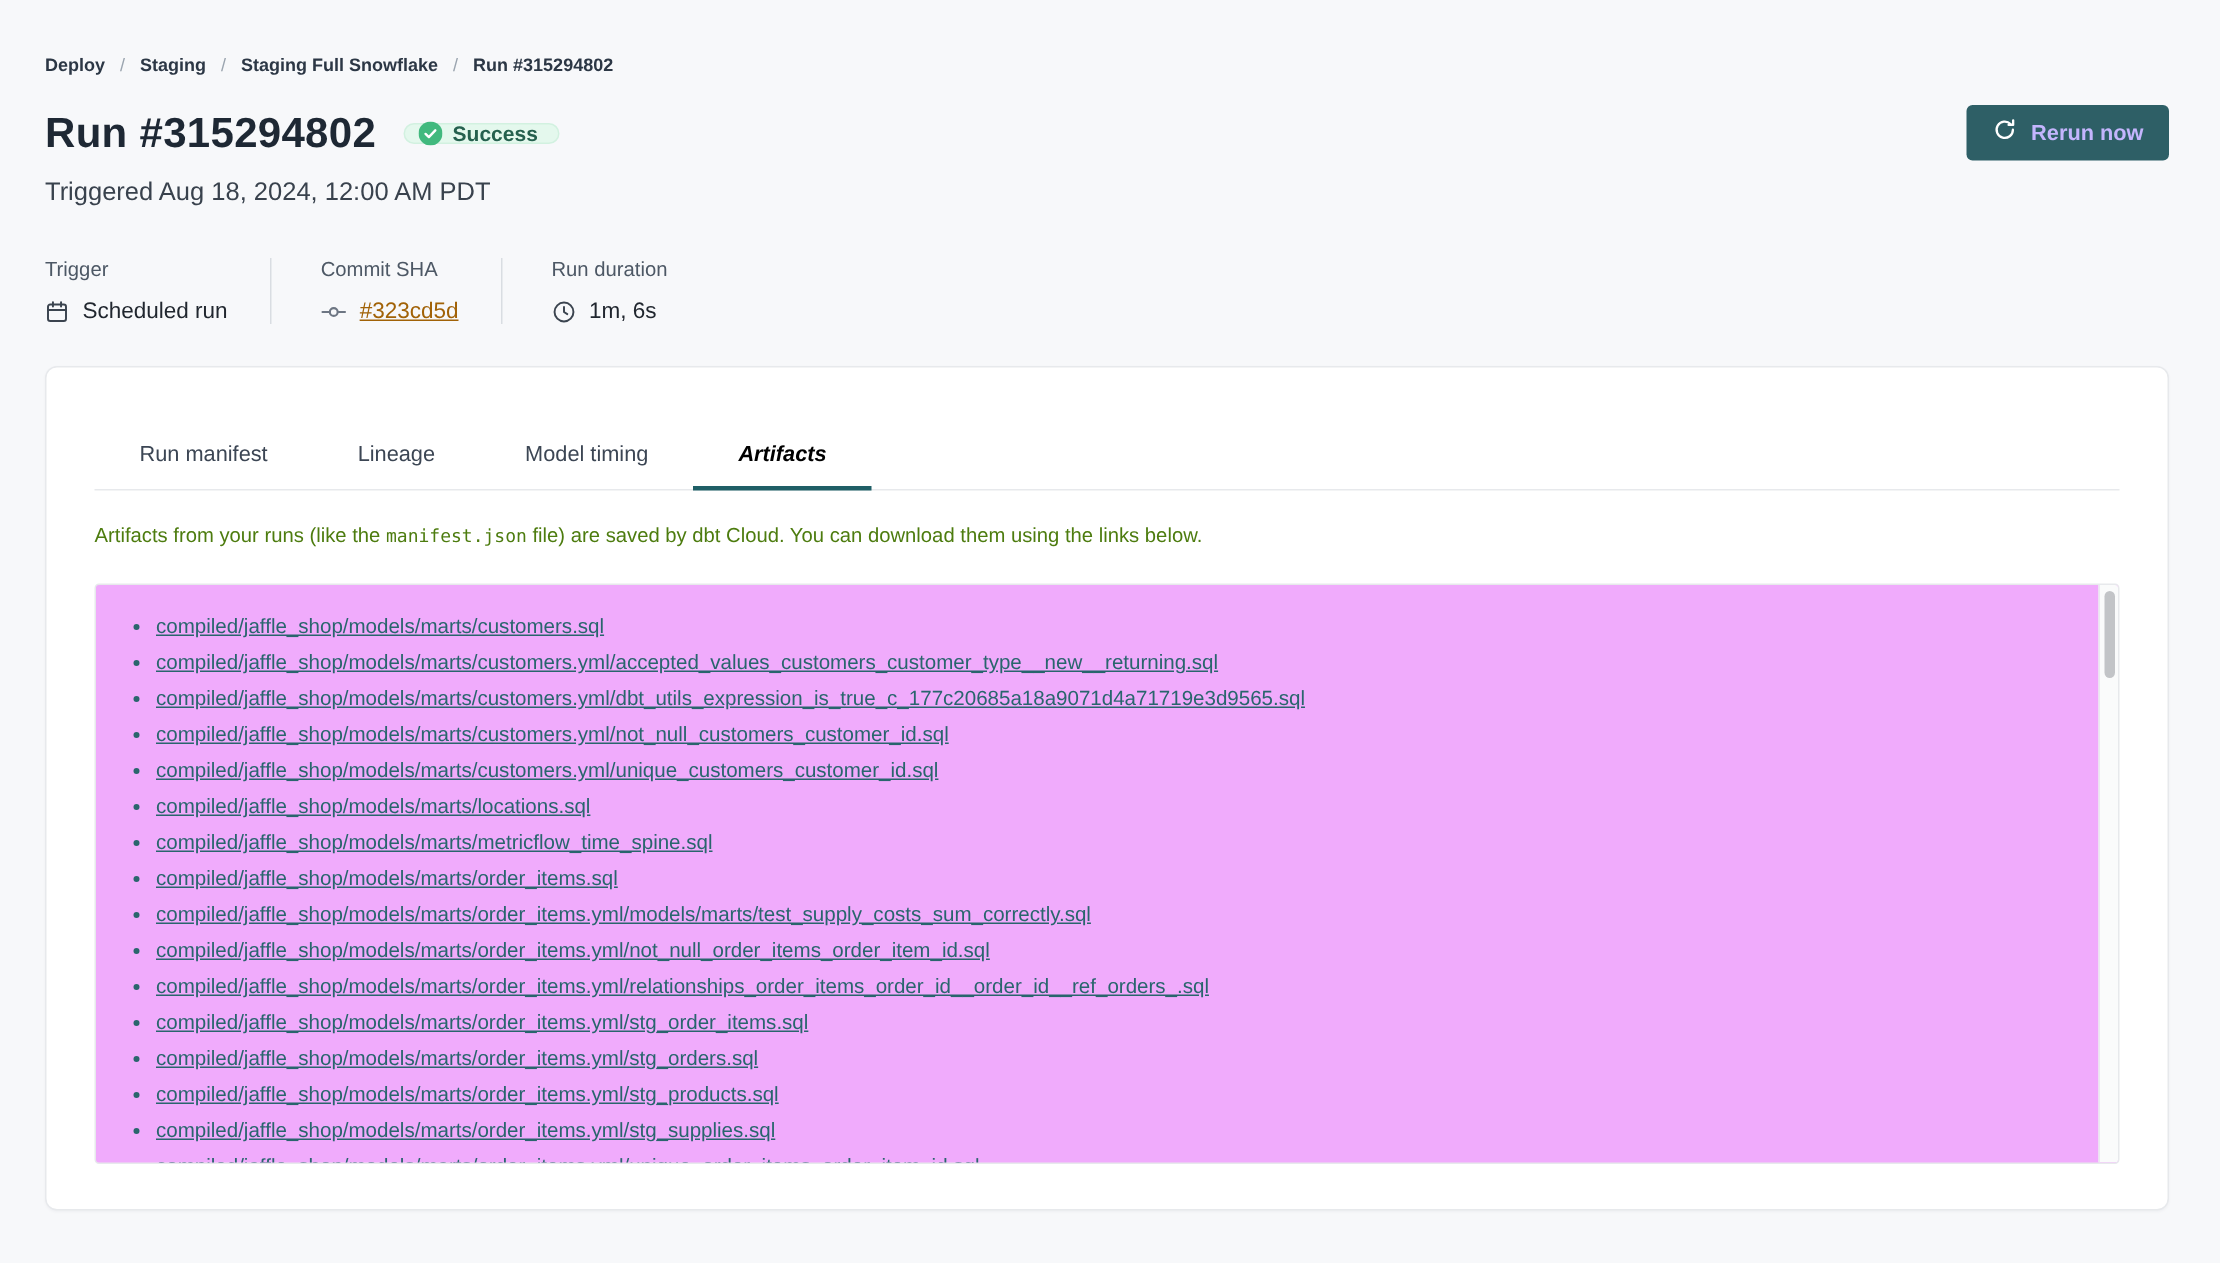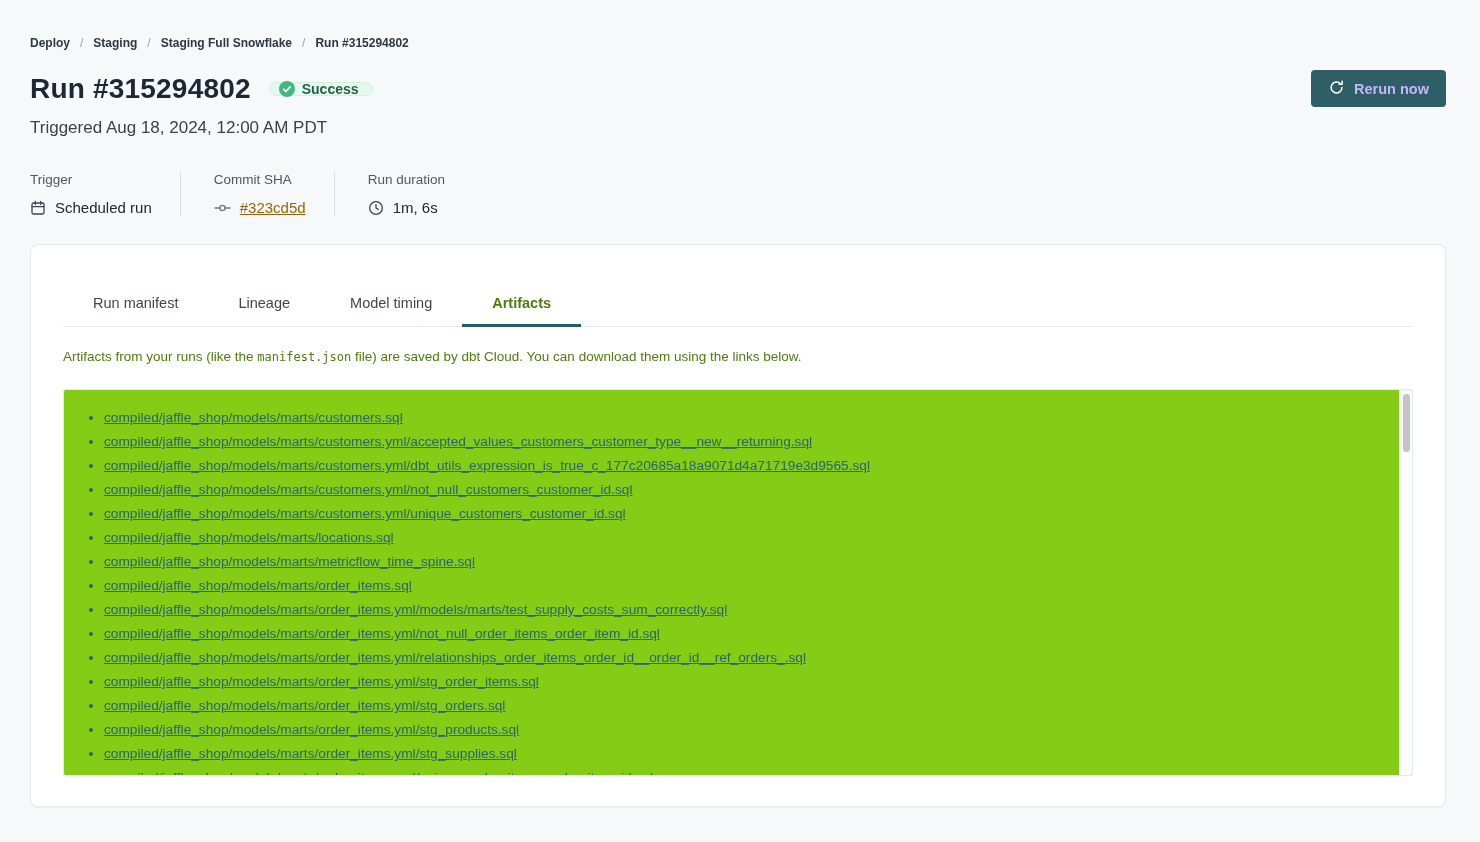--- a/index.html
+++ b/index.html
@@ -44,31 +44,31 @@
   
   .card {
     margin:28px 0 0 0; background:#fff; border:1px solid #e7e9ec; border-radius:8px;
     box-shadow:0 1px 2px rgba(16,24,40,.04); padding:0 32px 30px 32px;
   }
   .tabs { display:flex; padding-top:42px; border-bottom:1px solid #e7e9ec; }
   .tab {
     padding:8px 30px 15px 30px; font-size:14.5px; color:#3c4document654; color:#3c4654; cursor:pointer;
     position:relative; background:none; border:none; font-family:"Liberation Sans", sans-serif;
   }
-  .tab.active { color:#4d7c0f; font-weight:bold; }
+  .tab.active { color:#000000; font-weight:bold;font-style:italic; }
   .tab.active::after {
     content:""; position:absolute; left:0; right:0; bottom:-1px; height:3px; background:#1f5f66;
   }
   .artifacts-desc { margin-top:22px; font-size:13.5px; color:#4d7c0f; }
   .artifacts-desc code { font-family:"DejaVu Sans Mono", monospace; font-size:12px; }
 
   
   .file-box {
     position:relative; margin-top:25px; height:387px; border:1px solid #e7e9ec; border-radius:3px;
-    background:#84cc16; overflow:hidden;
+    background:#f0abfc; overflow:hidden;
   }
   .file-list { list-style:disc; padding:16px 24px 0 40px; }
   .file-list li { height:24px; line-height:24px; font-size:13.7px; color:#2a656d; white-space:nowrap; }
   .file-list a { color:#29656d; text-decoration:underline; cursor:pointer; }
   .scrollbar-track {
     position:absolute; top:0; right:0; bottom:0; width:13px;
     background:#fafbfb; border-left:1px solid #e9ebee;
   }
   .scrollbar-thumb {
     position:absolute; top:4px; left:3px; width:7px; height:58px;

